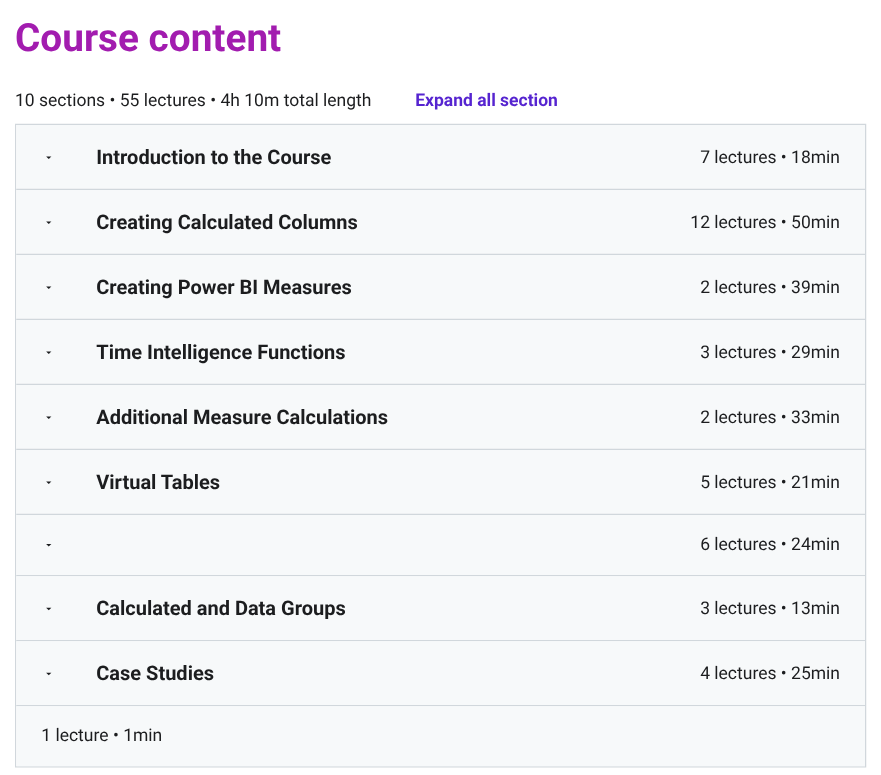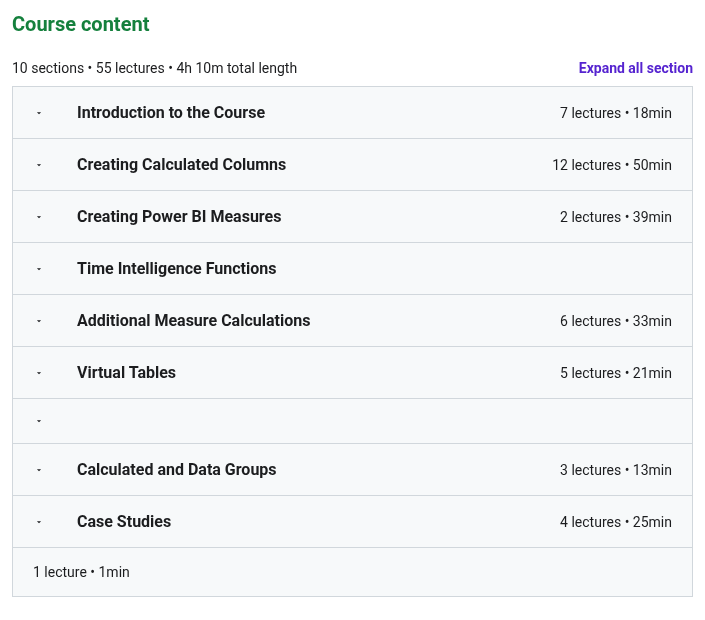--- a/index.html
+++ b/index.html
@@ -8,28 +8,28 @@
       box-sizing: border-box;
     }
     body {
       font-family: -apple-system, BlinkMacSystemFont, "Segoe UI", Roboto, "Helvetica Neue", Arial, sans-serif;
       background: #ffffff;
       color: #1c1d1f;
       width: 705px;
       padding: 12px;
     }
     .heading {
-      font-size: 20px;
+      font-size: 31px;
       font-weight: 700;
       margin-bottom: 24px;
-      color: #15803d;
+      color: #a21caf;
     }
     .summary-row {
       display: flex;
-      justify-content: space-between;
+      justify-content: flex-start;
       align-items: center;
       margin-bottom: 10px;
     }
     .summary-text {
       font-size: 14px;
       color: #1c1d1f;
     }
     .expand-link {
       font-size: 14px;
       font-weight: 700;
@@ -130,32 +130,33 @@
 
   <div class="section-row">
     <div class="section-left">
       <span class="chevron">
         <svg viewBox="0 0 24 24">
             <path d="M7 10l5 5 5-5z"></path>
           </svg>
       </span>
       <span class="section-title">Time Intelligence Functions</span>
     </div>
+    <span class="section-meta">3 lectures • 29min</span>
   </div>
 
   <div class="section-row">
     <div class="section-left">
       <span class="chevron">
         <svg viewBox="0 0 24 24">
             <path d="M7 10l5 5 5-5z"></path>
           </svg>
       </span>
       <span class="section-title">Additional Measure Calculations</span>
     </div>
-    <span class="section-meta">6 lectures • 33min</span>
+    <span class="section-meta">2 lectures • 33min</span>
   </div>
 
   <div class="section-row">
     <div class="section-left">
       <span class="chevron">
         <svg viewBox="0 0 24 24">
             <path d="M7 10l5 5 5-5z"></path>
           </svg>
       </span>
       <span class="section-title">Virtual Tables</span>
@@ -164,20 +165,21 @@
   </div>
 
   <div class="section-row">
     <div class="section-left">
       <span class="chevron">
         <svg viewBox="0 0 24 24">
             <path d="M7 10l5 5 5-5z"></path>
           </svg>
       </span>
     </div>
+    <span class="section-meta">6 lectures • 24min</span>
   </div>
 
   <div class="section-row">
     <div class="section-left">
       <span class="chevron">
         <svg viewBox="0 0 24 24">
             <path d="M7 10l5 5 5-5z"></path>
           </svg>
       </span>
       <span class="section-title">Calculated and Data Groups</span>

